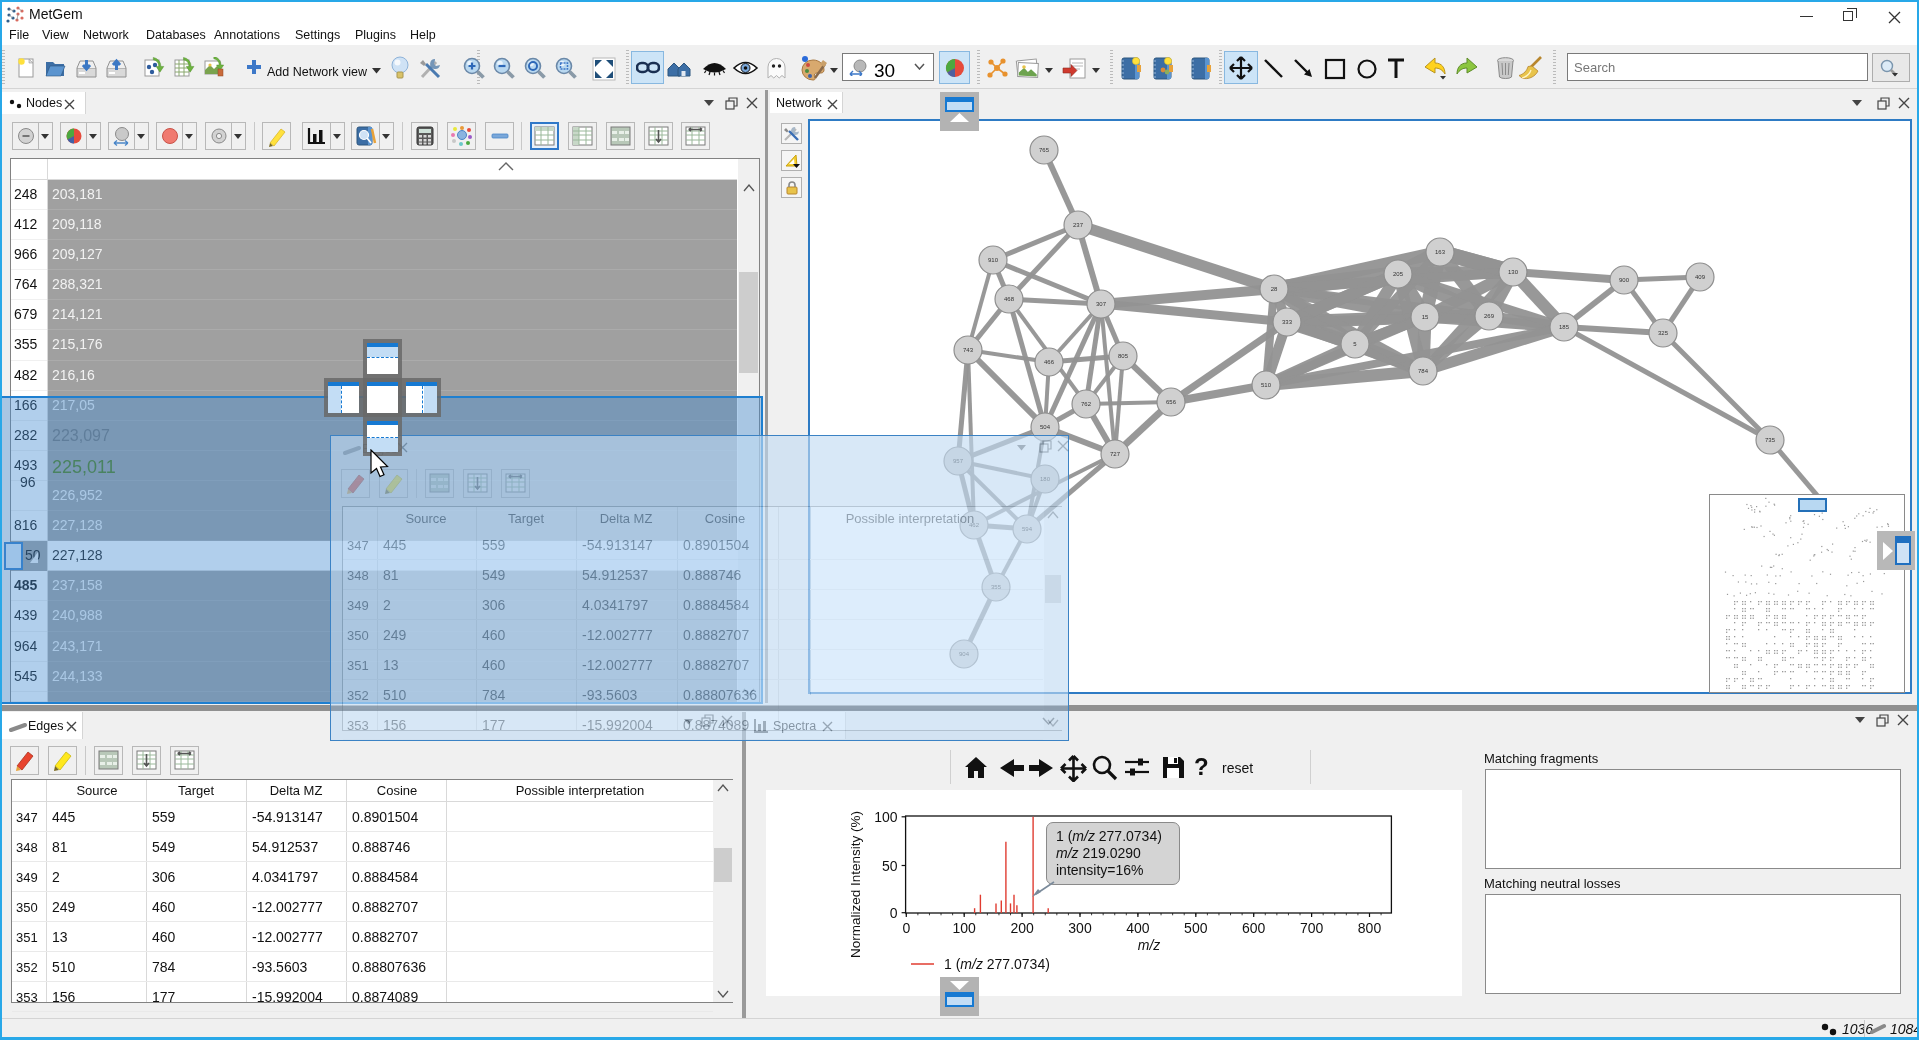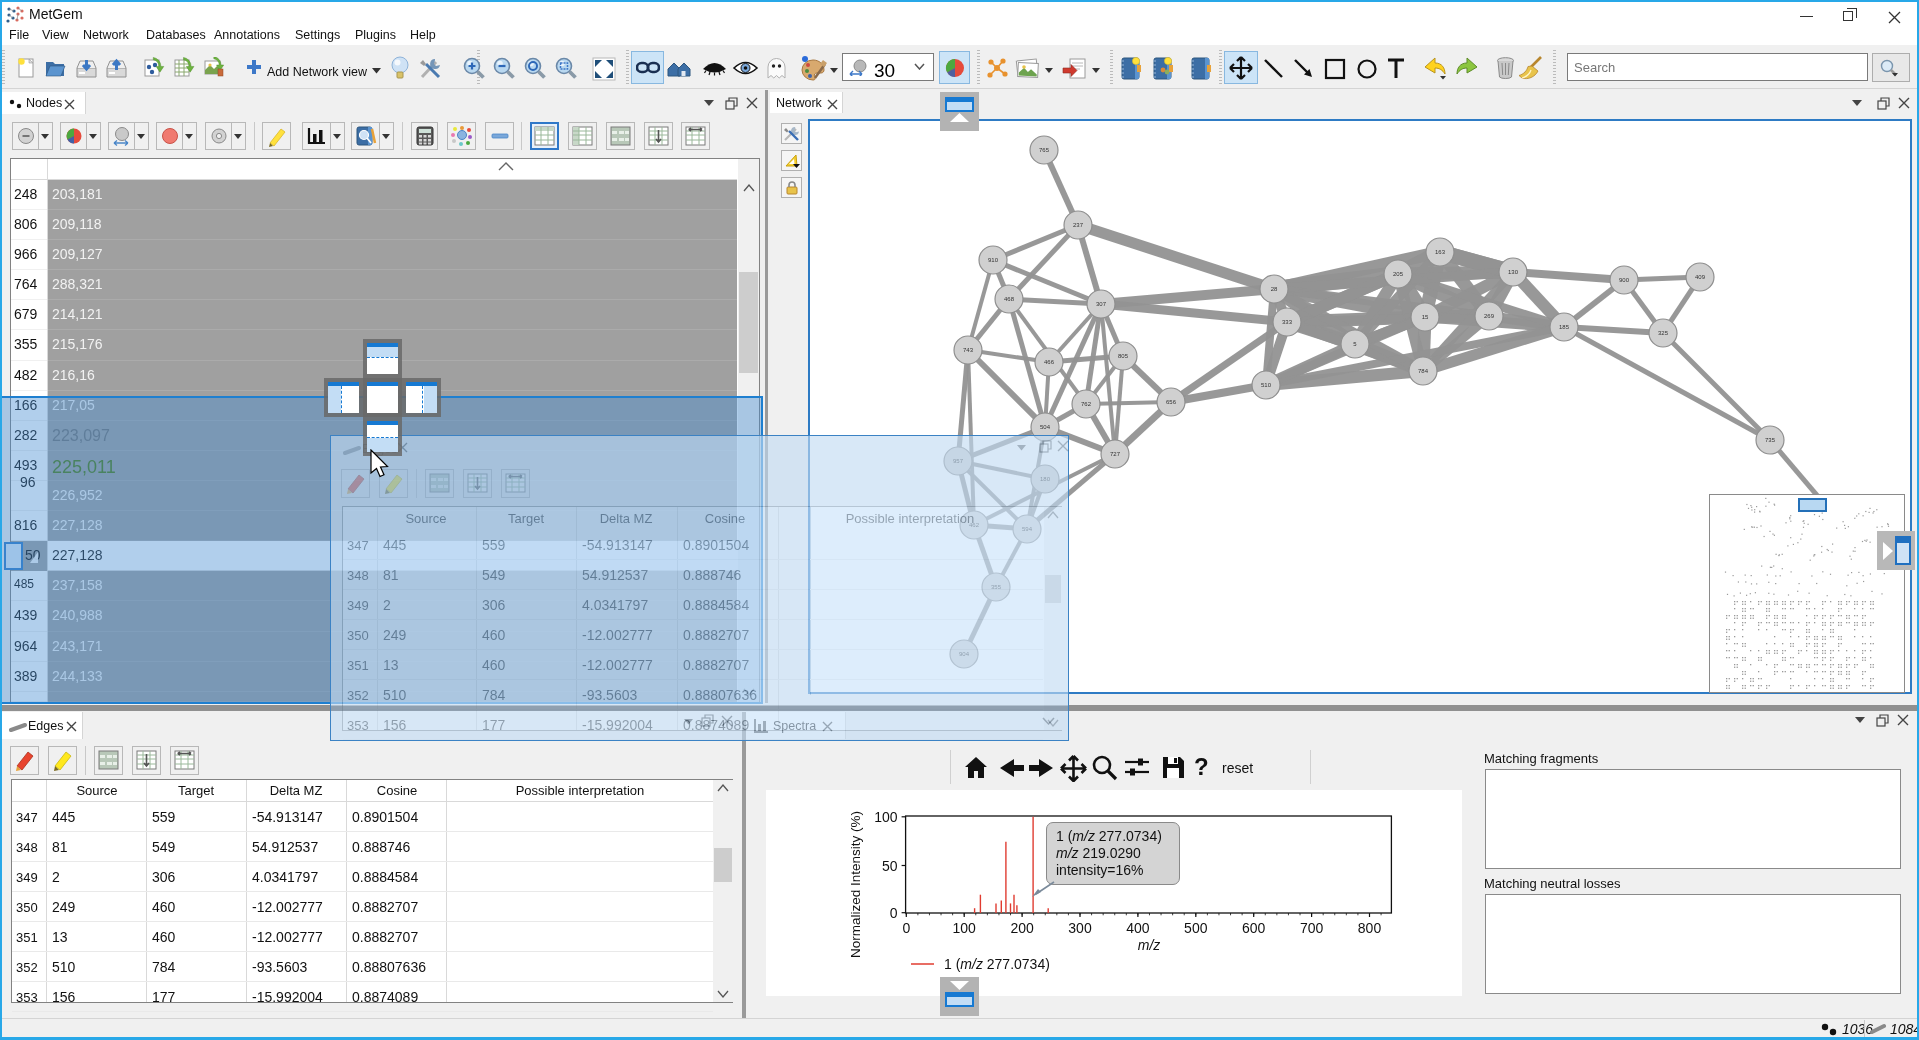--- a/index.html
+++ b/index.html
@@ -497,21 +497,21 @@
     <svg class="abs" style="left:498px;top:161px" width="16" height="10" viewBox="0 0 16 10">
       <path d="M1 9 L8 2 L15 9" fill="none" stroke="#666" stroke-width="1.4"></path>
     </svg>
     <div class="abs" style="left:47px;top:159px;width:1px;height:543px;background:#d9d9d9;"></div>
     <div class="abs" style="left:11px;top:180px;width:36px;height:30px;background:#fff;border-bottom:1px solid #f0f0f0;"></div>
     <div class="abs" style="left:48px;top:180px;width:689px;height:30px;background:#a0a0a0;border-bottom:1px solid #ababab;"></div>
     <div class="abs" style="left:14px;top:186px;font-size:14px;color:#111;">248</div>
     <div class="abs" style="left:52px;top:186px;font-size:14px;color:#f2f2f2;">203,181</div>
     <div class="abs" style="left:11px;top:210px;width:36px;height:30px;background:#fff;border-bottom:1px solid #f0f0f0;"></div>
     <div class="abs" style="left:48px;top:210px;width:689px;height:30px;background:#a0a0a0;border-bottom:1px solid #ababab;"></div>
-    <div class="abs" style="left:14px;top:216px;font-size:14px;color:#111;">806</div>
+    <div class="abs" style="left:14px;top:216px;font-size:14px;color:#111;">412</div>
     <div class="abs" style="left:52px;top:216px;font-size:14px;color:#f2f2f2;">209,118</div>
     <div class="abs" style="left:11px;top:240px;width:36px;height:30px;background:#fff;border-bottom:1px solid #f0f0f0;"></div>
     <div class="abs" style="left:48px;top:240px;width:689px;height:30px;background:#a0a0a0;border-bottom:1px solid #ababab;"></div>
     <div class="abs" style="left:14px;top:246px;font-size:14px;color:#111;">966</div>
     <div class="abs" style="left:52px;top:246px;font-size:14px;color:#f2f2f2;">209,127</div>
     <div class="abs" style="left:11px;top:270px;width:36px;height:30px;background:#fff;border-bottom:1px solid #f0f0f0;"></div>
     <div class="abs" style="left:48px;top:270px;width:689px;height:30px;background:#a0a0a0;border-bottom:1px solid #ababab;"></div>
     <div class="abs" style="left:14px;top:276px;font-size:14px;color:#111;">764</div>
     <div class="abs" style="left:52px;top:276px;font-size:14px;color:#f2f2f2;">288,321</div>
     <div class="abs" style="left:11px;top:300px;width:36px;height:30px;background:#fff;border-bottom:1px solid #f0f0f0;"></div>
@@ -549,33 +549,33 @@
     <div class="abs" style="left:11px;top:541px;width:36px;height:30px;background:#a0a0a0;"></div>
     <div class="abs" style="left:48px;top:541px;width:689px;height:30px;background:#fff;border-bottom:1px solid #d9d9d9;"></div>
     <div class="abs" style="left:52px;top:547px;font-size:14px;color:#1a1a1a;">227,128</div>
     <div class="abs" style="left:25px;top:547px;font-size:14px;color:#111;">50</div>
     <div class="abs" style="left:4px;top:542px;width:19px;height:28px;background:#ddeaf8;border:2px solid #2f7ac9;"></div>
     <svg class="abs" style="left:28px;top:550px" width="12" height="15" viewBox="0 0 12 15">
       <path d="M2 13 L10 2 L10 13 Z" fill="#fff" opacity="0.9"></path>
     </svg>
     <div class="abs" style="left:11px;top:571px;width:36px;height:30px;background:#fff;border-bottom:1px solid #f0f0f0;"></div>
     <div class="abs" style="left:48px;top:571px;width:689px;height:30px;background:#a0a0a0;border-bottom:1px solid #ababab;"></div>
-    <div class="abs" style="left:14px;top:577px;font-size:12px;color:#111;">485</div>
+    <div class="abs" style="left:14px;top:577px;font-size:14px;color:#111;font-weight:bold;">485</div>
     <div class="abs" style="left:52px;top:577px;font-size:14px;color:#f2f2f2;">237,158</div>
     <div class="abs" style="left:11px;top:601px;width:36px;height:31px;background:#fff;border-bottom:1px solid #f0f0f0;"></div>
     <div class="abs" style="left:48px;top:601px;width:689px;height:31px;background:#a0a0a0;border-bottom:1px solid #ababab;"></div>
     <div class="abs" style="left:14px;top:607px;font-size:14px;color:#111;">439</div>
     <div class="abs" style="left:52px;top:607px;font-size:14px;color:#f2f2f2;">240,988</div>
     <div class="abs" style="left:11px;top:632px;width:36px;height:30px;background:#fff;border-bottom:1px solid #f0f0f0;"></div>
     <div class="abs" style="left:48px;top:632px;width:689px;height:30px;background:#a0a0a0;border-bottom:1px solid #ababab;"></div>
     <div class="abs" style="left:14px;top:638px;font-size:14px;color:#111;">964</div>
     <div class="abs" style="left:52px;top:638px;font-size:14px;color:#f2f2f2;">243,171</div>
     <div class="abs" style="left:11px;top:662px;width:36px;height:30px;background:#fff;border-bottom:1px solid #f0f0f0;"></div>
     <div class="abs" style="left:48px;top:662px;width:689px;height:30px;background:#a0a0a0;border-bottom:1px solid #ababab;"></div>
-    <div class="abs" style="left:14px;top:668px;font-size:14px;color:#111;">389</div>
+    <div class="abs" style="left:14px;top:668px;font-size:14px;color:#111;">545</div>
     <div class="abs" style="left:52px;top:668px;font-size:14px;color:#f2f2f2;">244,133</div>
     <div class="abs" style="left:11px;top:692px;width:36px;height:10px;background:#fff;border-bottom:1px solid #f0f0f0;"></div>
     <div class="abs" style="left:48px;top:692px;width:689px;height:10px;background:#a0a0a0;border-bottom:1px solid #ababab;"></div>
     <div class="abs" style="left:738px;top:159px;width:21px;height:543px;background:#f0f0f0;"></div>
     <svg class="abs" style="left:743px;top:184px" width="12" height="8" viewBox="0 0 12 8">
       <path d="M1 7 L6 1 L11 7" fill="none" stroke="#555" stroke-width="1.3"></path>
     </svg>
     <svg class="abs" style="left:743px;top:688px" width="12" height="8" viewBox="0 0 12 8">
       <path d="M1 1 L6 7 L11 1" fill="none" stroke="#555" stroke-width="1.3"></path>
     </svg>

